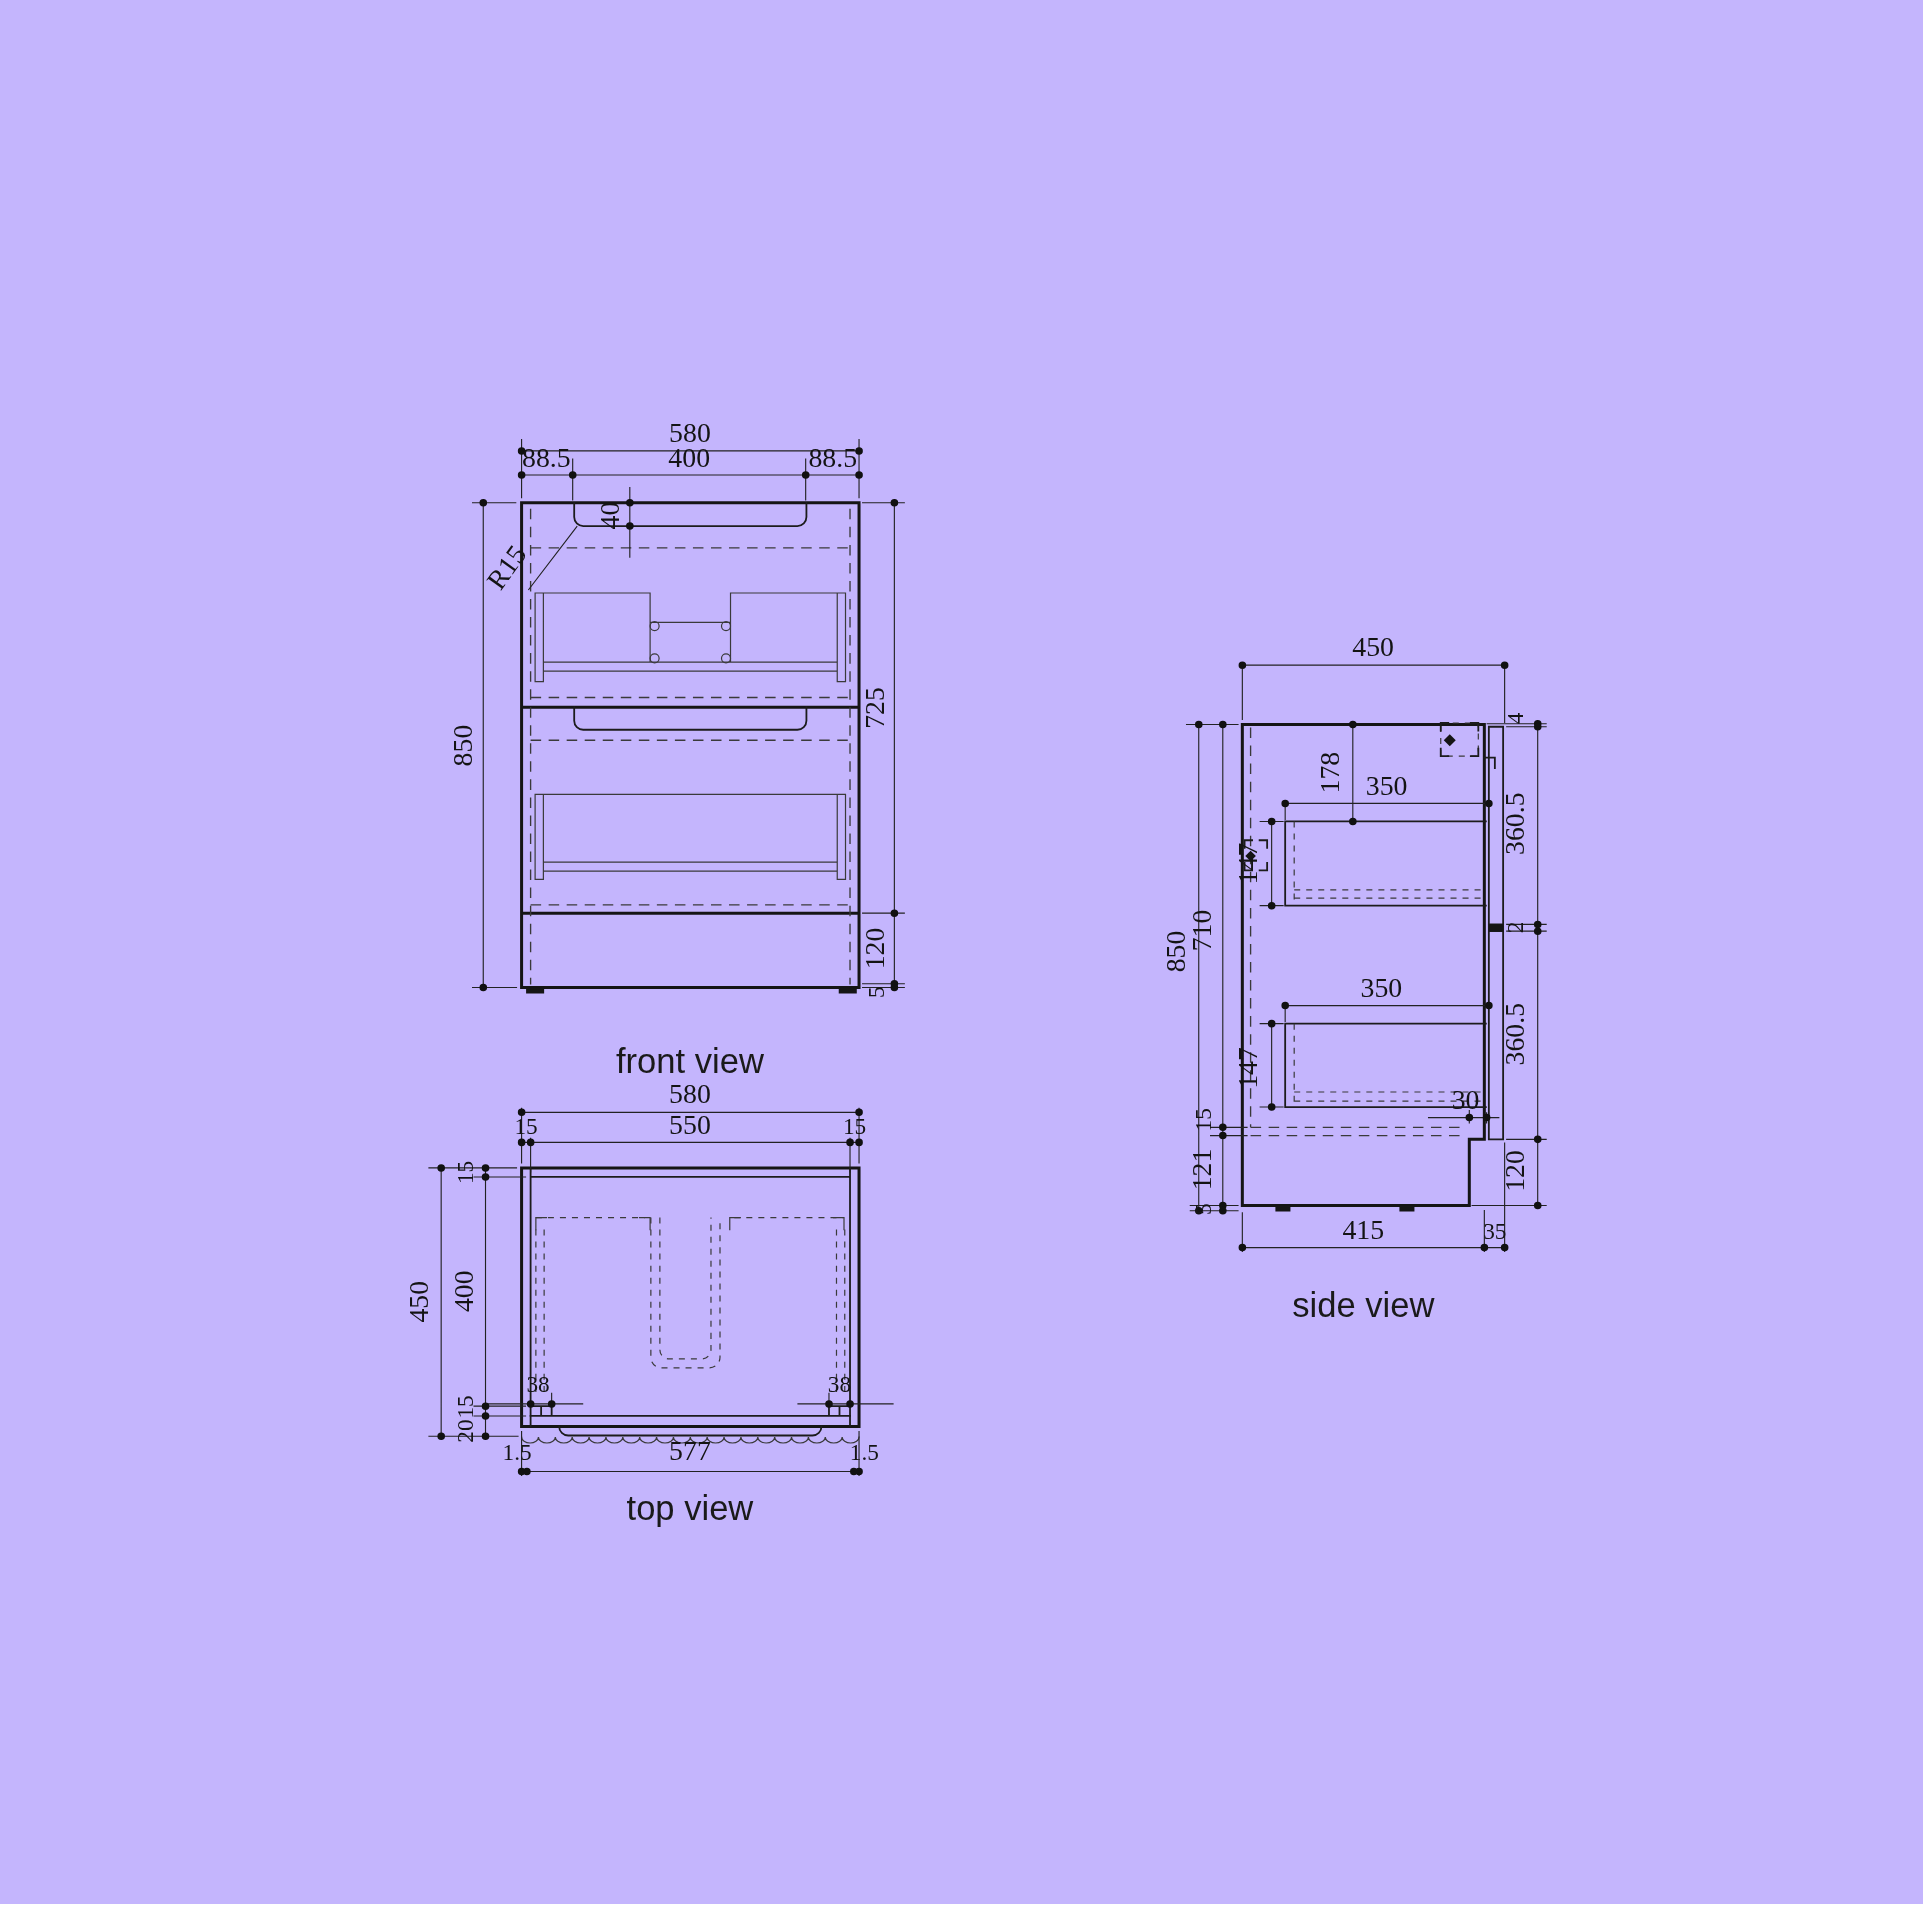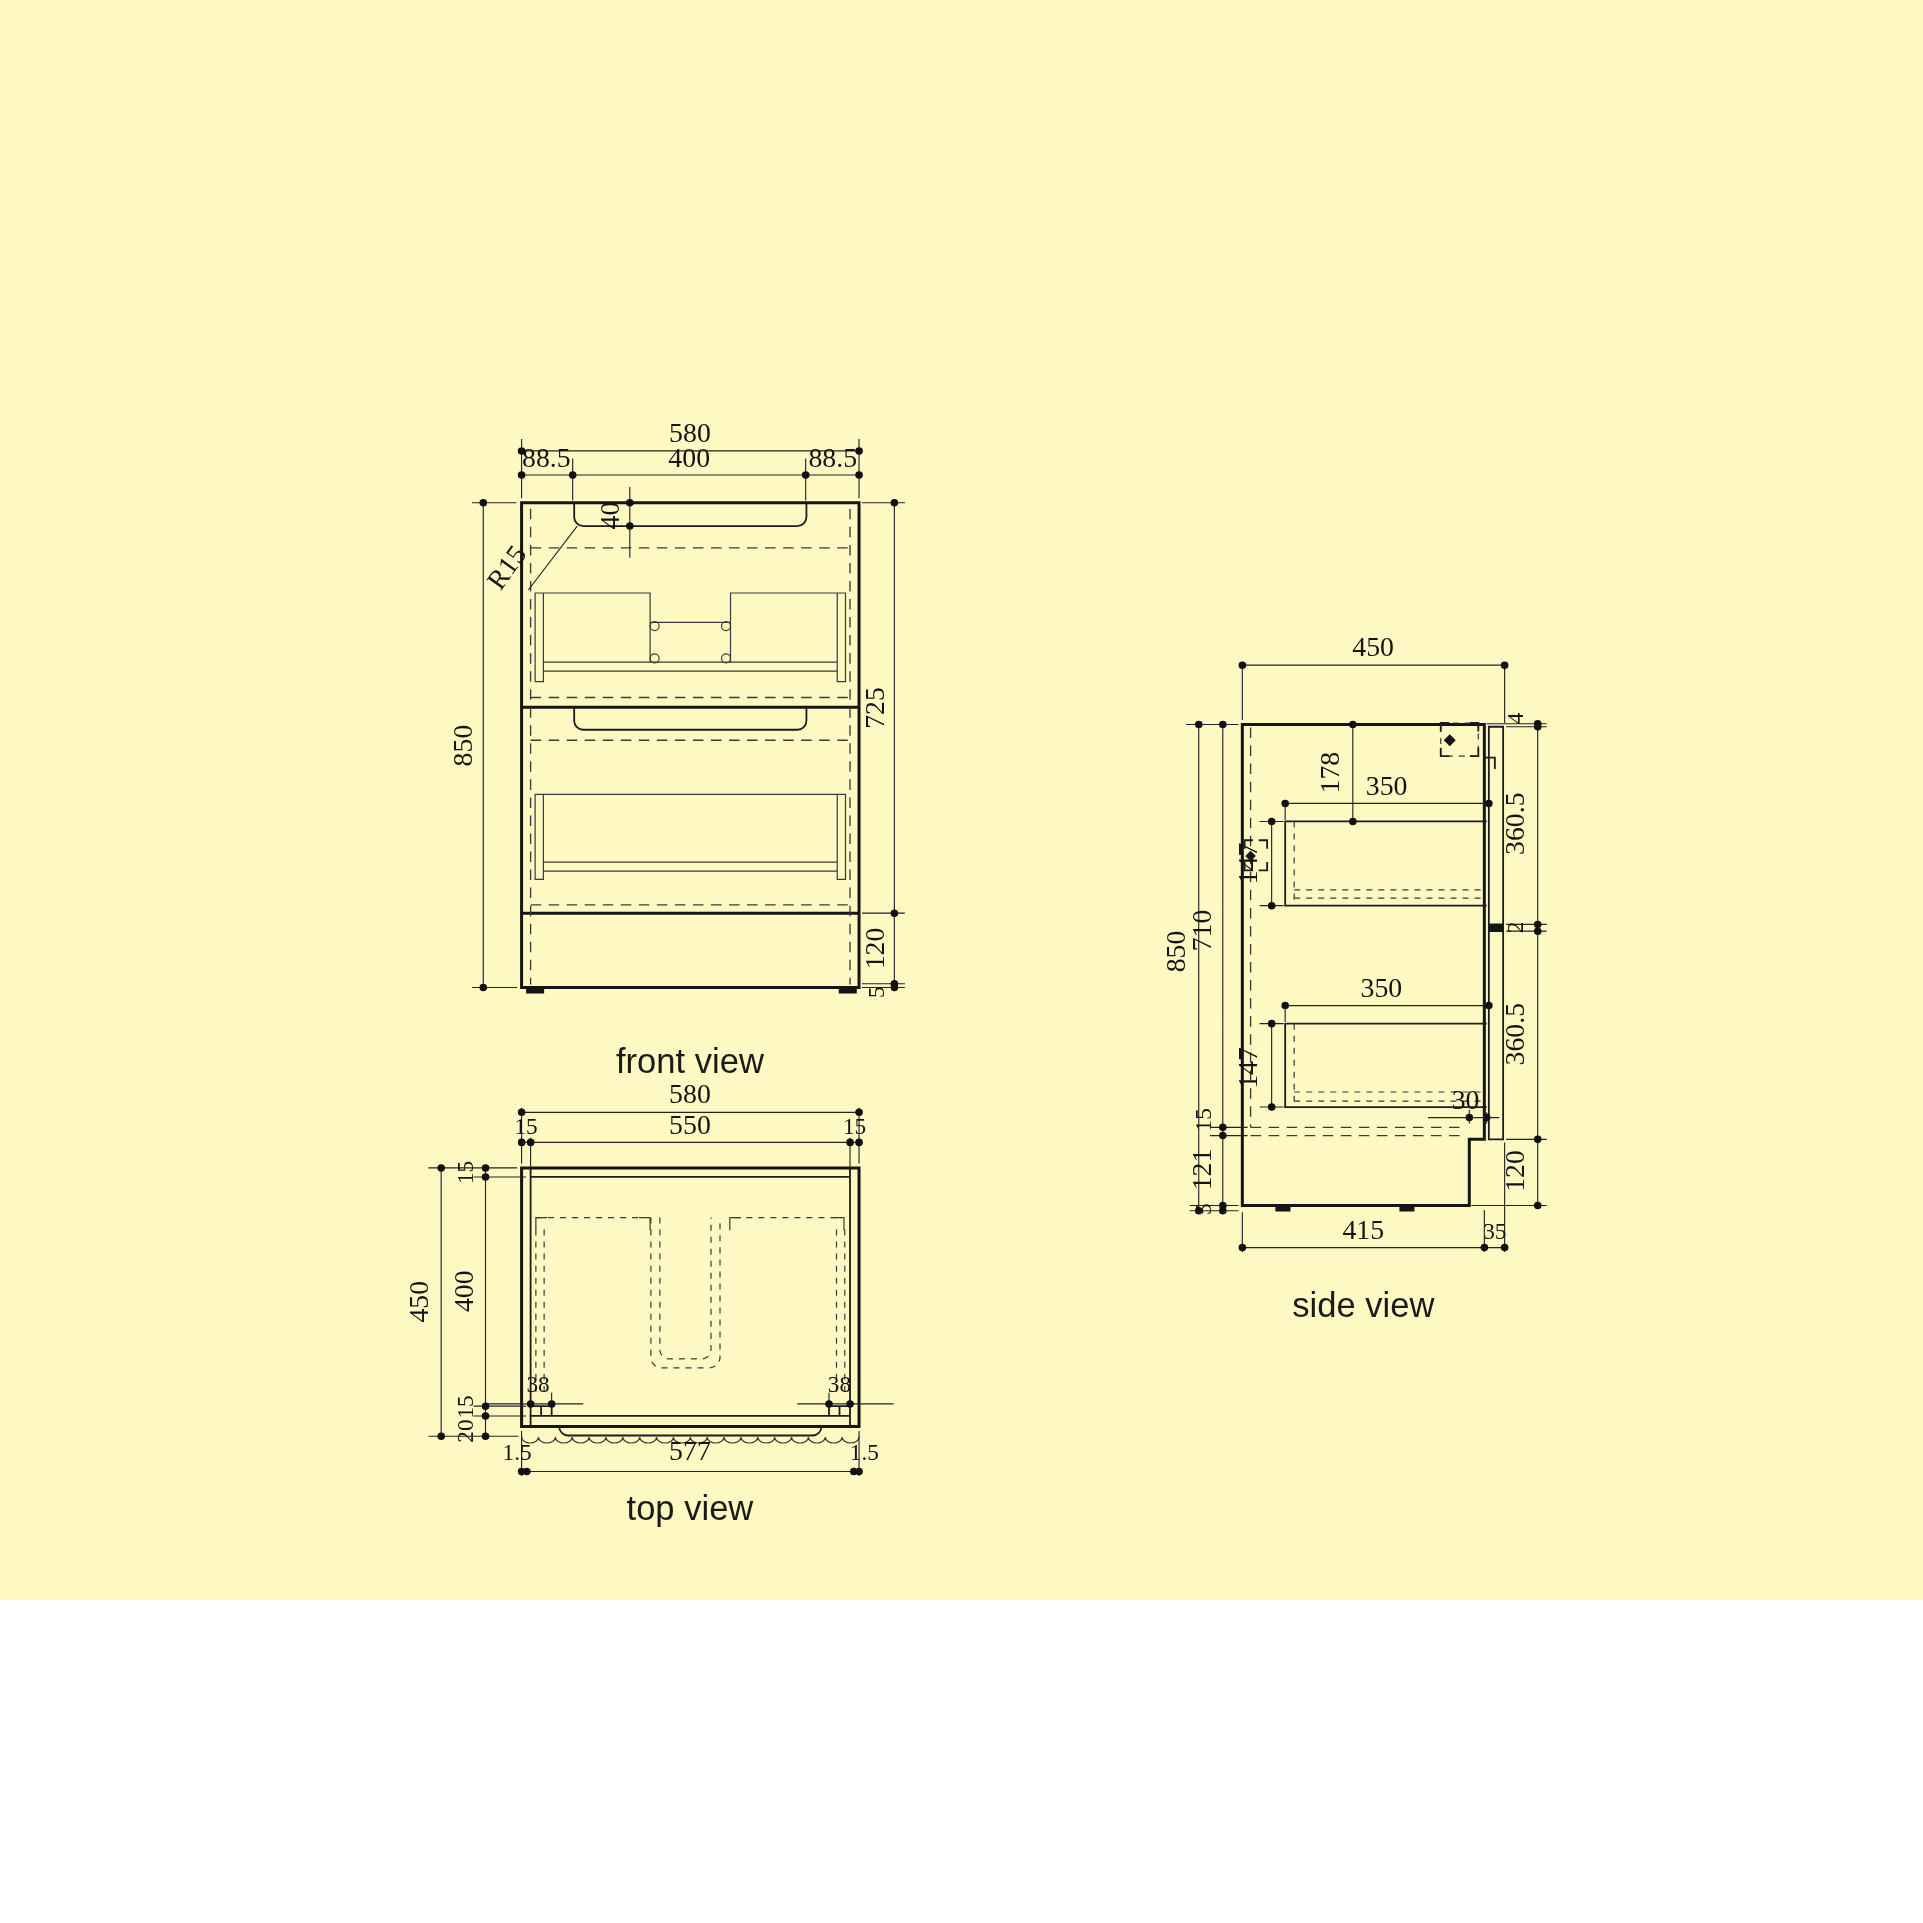--- a/index.html
+++ b/index.html
@@ -1,16 +1,16 @@
 <!DOCTYPE html>
 <html style="font-size:12px"><head>
 <meta charset="utf-8">
 <style>
   html,body{margin:0;padding:0;background:#ffffff;}
-  .page{width:1924px;height:1600px;background:#fef9c3;position:relative;overflow:hidden;}
+  .page{width:1924px;height:1904px;background:#c4b5fd;position:relative;overflow:hidden;}
   svg{display:block;}
   
   .thick{stroke:#151515;stroke-width:4;fill:none;stroke-linecap:square;}
   .med{stroke:#1c1c1c;stroke-width:2.4;fill:none;stroke-linecap:square;}
   .thin{stroke:#3a3a3a;stroke-width:1.6;fill:none;stroke-linecap:square;}
   .dash{stroke:#3a3a3a;stroke-width:1.8;fill:none;stroke-dasharray:14 10;}
   .dash2{stroke:#3a3a3a;stroke-width:1.6;fill:none;stroke-dasharray:8 8;}
   .dim{stroke:#222;stroke-width:1.5;fill:none;}
   .dots{stroke:#111;stroke-width:10;stroke-linecap:round;fill:none;}
   .fillb{fill:#151515;stroke:none;}

